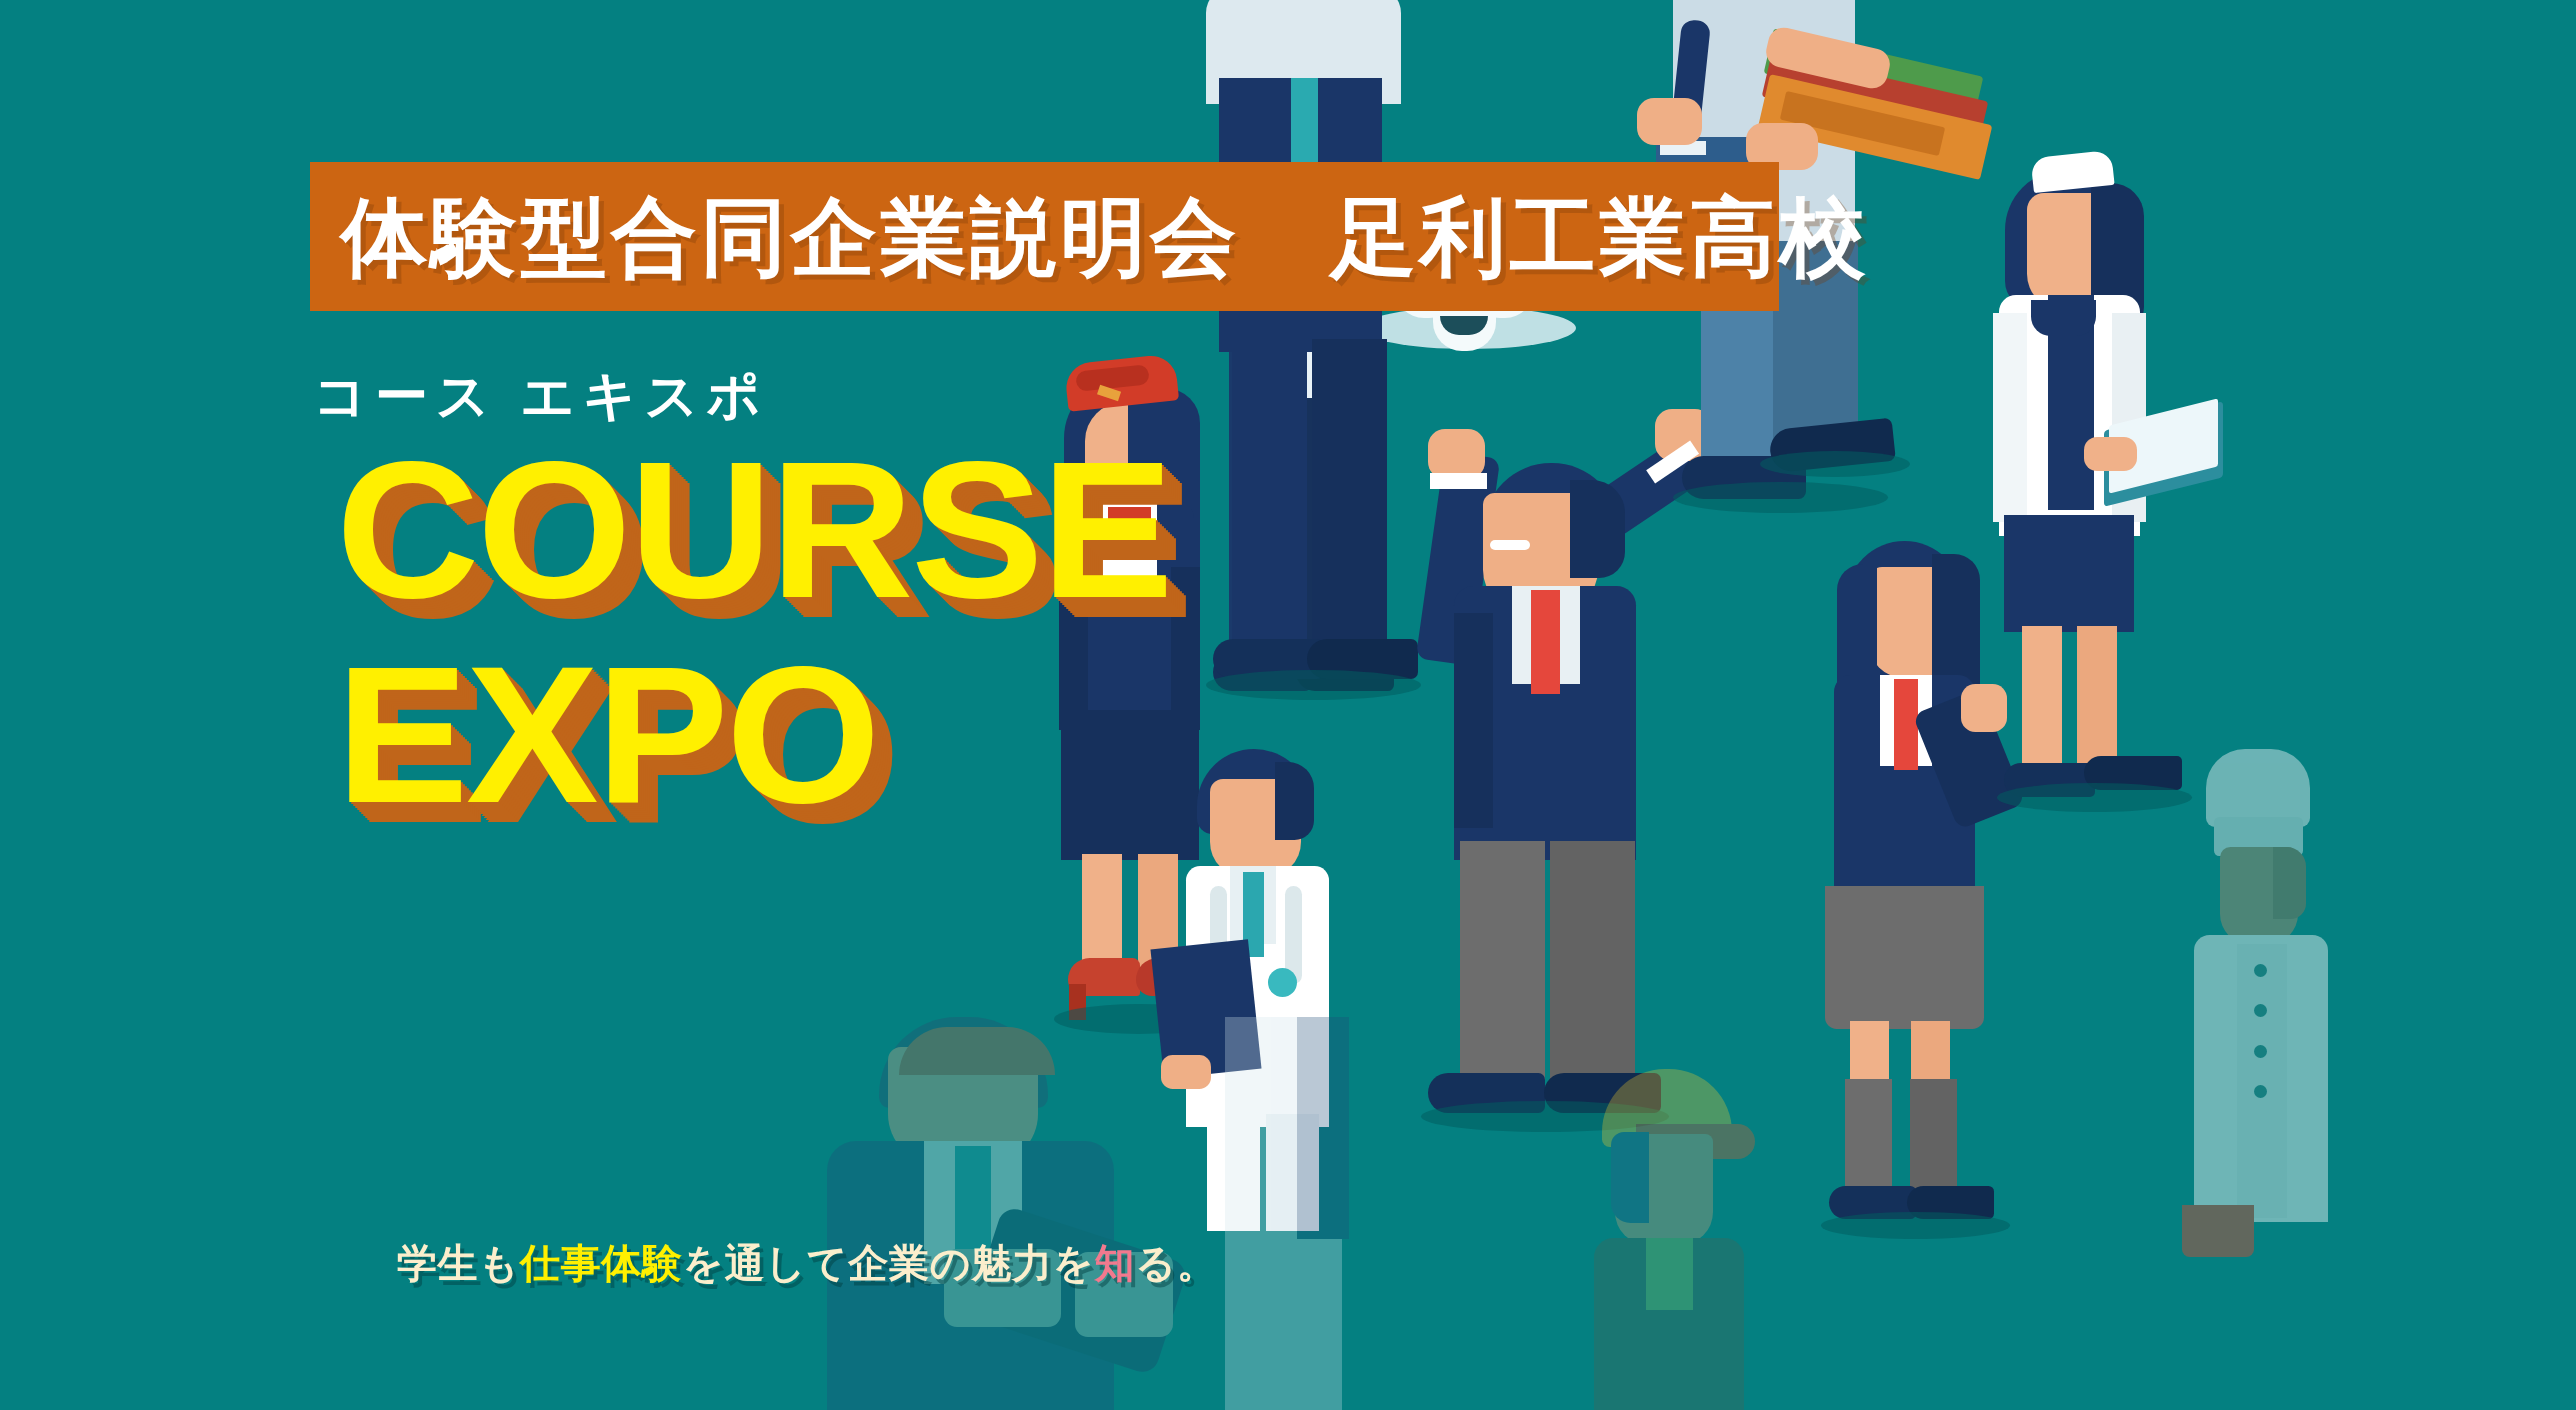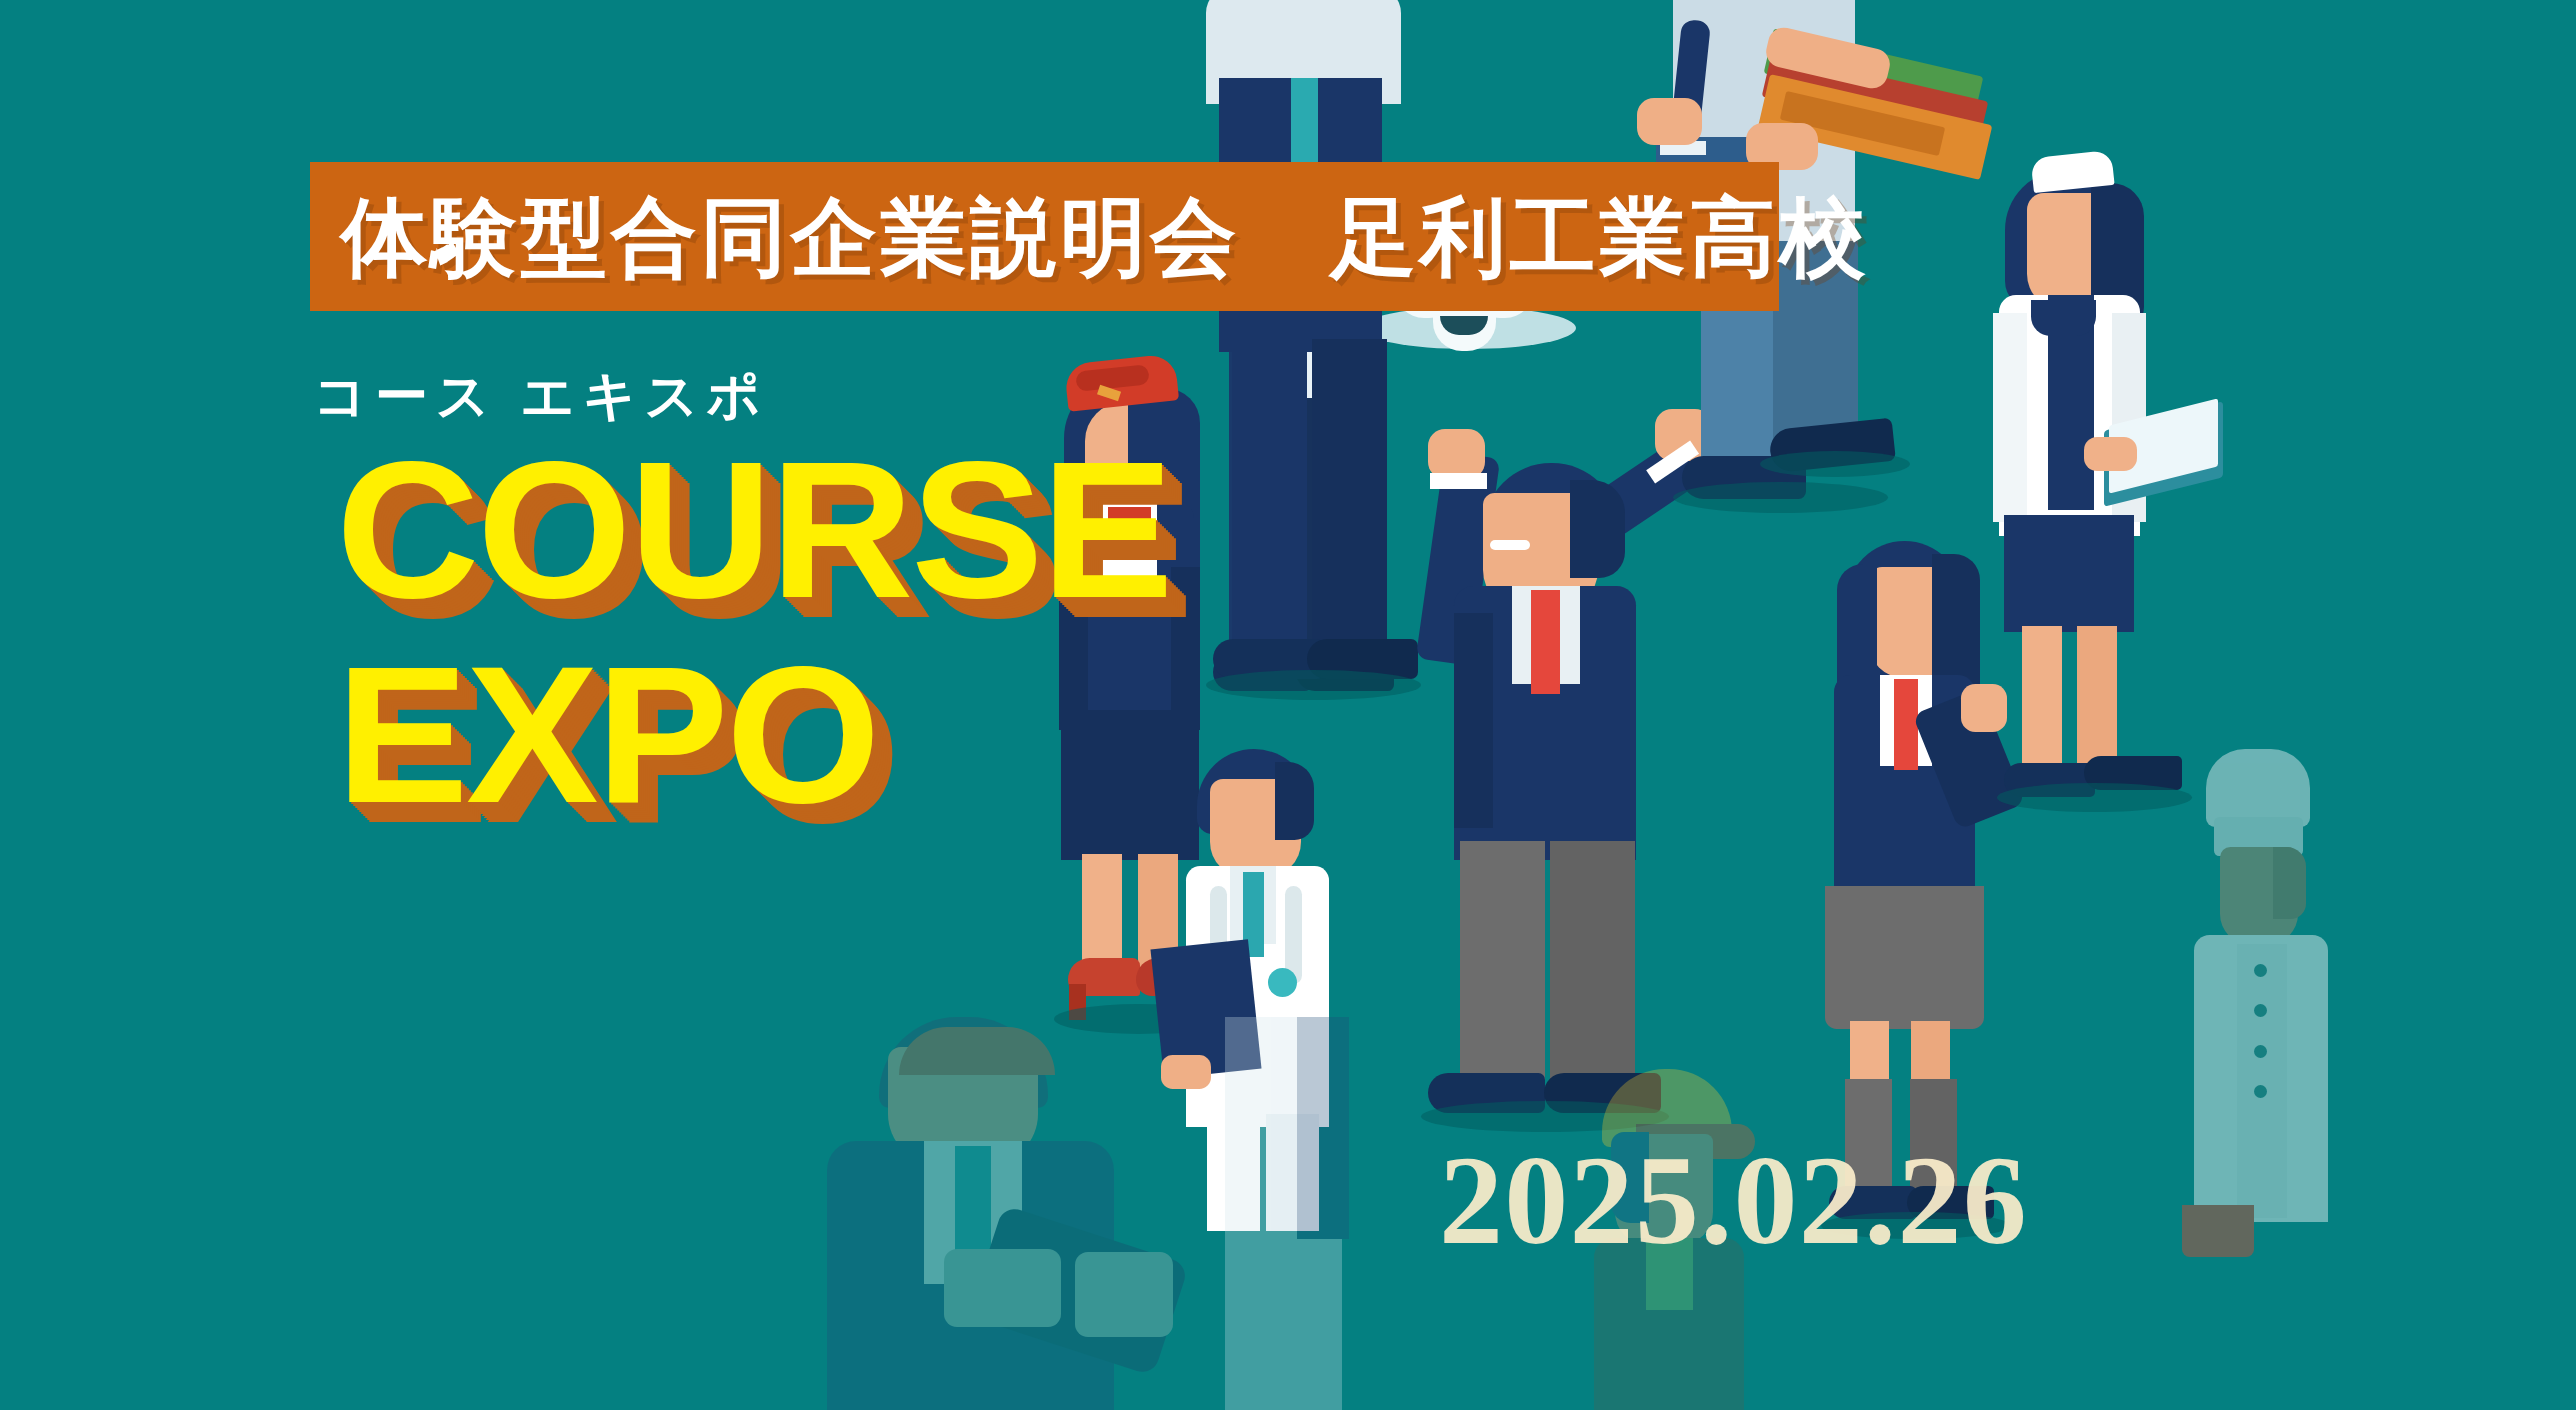--- a/index.html
+++ b/index.html
@@ -305,18 +305,20 @@
       <span>体験型合同企業説明会　足利工業高校</span>
     </div>
 
     <div class="kana">コース エキスポ</div>
 
     <div class="bigword word-course">COURSE</div>
     <div class="bigword word-expo">EXPO</div>
 
 
 
-
-    <div class="eventdate">2025.02.26</div>
+    <div class="tagline tag2">
+      <span class="c">学生も</span><span class="hl-y">仕事体験</span><span class="c">を通して企業の魅力を</span><span class="hl-p">知</span><span class="c">る。</span>
+    </div>
+
 
   </div>
 </div>
 
 
 </body></html>

